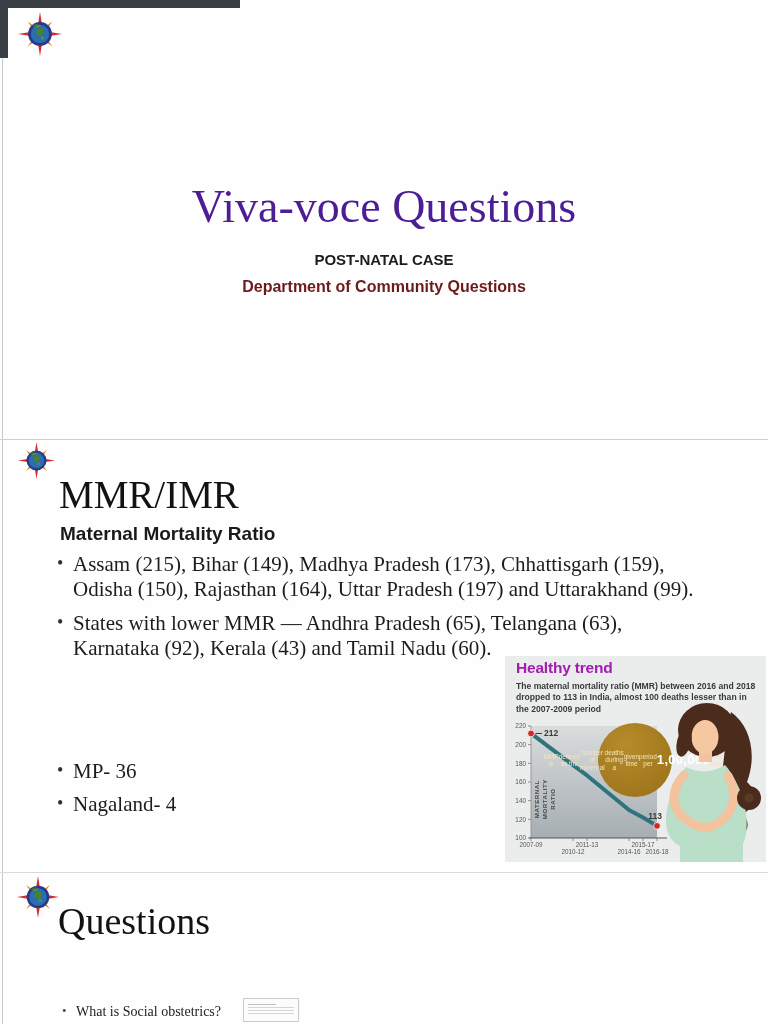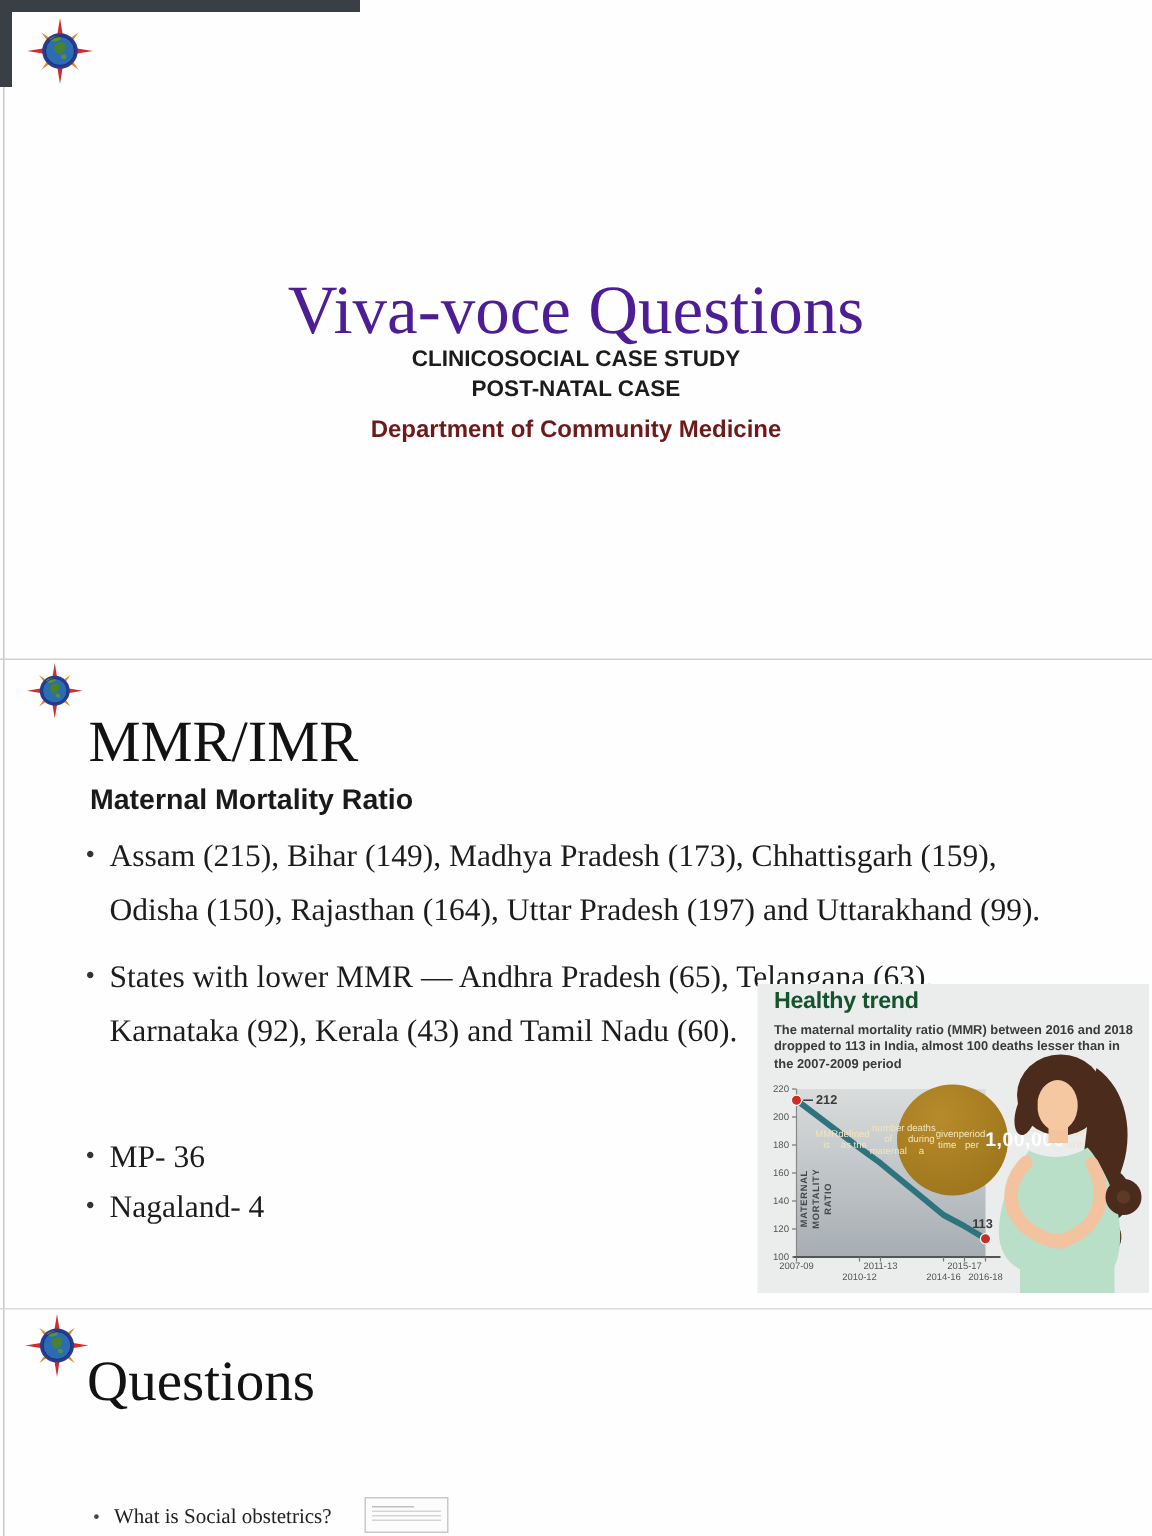--- a/index.html
+++ b/index.html
@@ -27,35 +27,35 @@
        font-size:15px;color:#1c1c1c;}
   .sub-a{top:231px;} .sub-b{top:251px;text-align:center;}
   .dept{top:278px;font-size:16px;color:#6e1a1a;}
 
   
   .h2-mmr{position:absolute;left:59px;top:472px;font-size:39px;color:#121212;}
   .sub-mmr{position:absolute;left:60px;top:523px;
            font-family:"Liberation Sans","DejaVu Sans",sans-serif;
            font-weight:bold;font-size:19px;color:#1a1a1a;}
   .bullets{position:absolute;left:55px;top:552px;width:652px;list-style:none;margin:0;padding:0;}
-  .bullets li{position:relative;padding-left:18px;font-size:21px;line-height:36px;
+  .bullets li{position:relative;padding-left:18px;font-size:21px;line-height:25px;
               color:#1c1c1c;margin-bottom:9px;}
   .bullets li::before{content:"\2022";position:absolute;left:2px;top:-1px;font-size:18px;color:#333;}
   .imr-h{position:absolute;left:58px;top:722px;font-size:23px;color:#171717;}
   .imr-bullets{position:absolute;left:55px;top:758px;width:400px;list-style:none;margin:0;padding:0;}
   .imr-bullets li{position:relative;padding-left:18px;font-size:21px;line-height:26px;
                   color:#1c1c1c;margin-bottom:7px;}
   .imr-bullets li::before{content:"\2022";position:absolute;left:2px;top:-1px;font-size:18px;color:#333;}
 
   
   .info-panel{position:absolute;left:505px;top:656px;width:261px;height:206px;
               background:#ebecec;overflow:hidden;z-index:5;
               font-family:"Liberation Sans","DejaVu Sans",sans-serif;}
   .info-title{position:absolute;left:11px;top:3px;font-size:15.5px;font-weight:bold;
-              color:#14532d;letter-spacing:-0.2px;z-index:2;}
+              color:#a21caf;letter-spacing:-0.2px;z-index:2;}
   .info-desc{position:absolute;left:11px;top:25px;width:244px;font-size:8.6px;
              line-height:1.32;color:#3a3a3a;z-index:1;font-weight:bold;}
   #mmr-chart{position:absolute;left:0;top:0;width:261px;height:206px;z-index:1;}
   svg text{font-family:"Liberation Sans","DejaVu Sans",sans-serif;}
   .ylab{position:absolute;left:17px;top:131px;width:46px;transform:rotate(-90deg);
         font-size:6.2px;font-weight:bold;letter-spacing:0.5px;color:#474747;
         text-align:center;line-height:1.3;z-index:2;}
   .badge{position:absolute;left:93px;top:67px;width:74px;height:74px;border-radius:50%;
          background:radial-gradient(circle at 38% 30%, #b68b2b, #997018);
          display:flex;align-items:center;justify-content:center;
@@ -101,23 +101,22 @@
   <div class="artifact-top"></div>
   <div class="artifact-left"></div>
   <div class="edge-line"></div>
   <div class="sep sep1"></div>
   <div class="sep sep2"></div>
 
   <svg class="logo logo-1" viewBox="0 0 100 100">
       <use href="#logo-def"></use>
     </svg>
   <div class="title1">Viva-voce Questions</div>
-  <div class="sub sub-a">CLINICOSOCIAL CASE STUDY</div>
   <div class="sub sub-b">POST-NATAL CASE</div>
-  <div class="sub dept">Department of Community Medicine</div>
+  <div class="sub dept">Department of Community Questions</div>
 
   <svg class="logo logo-2" viewBox="0 0 100 100">
       <use href="#logo-def"></use>
     </svg>
   <div class="h2-mmr">MMR/IMR</div>
   <div class="sub-mmr">Maternal Mortality Ratio</div>
   <ul class="bullets">
     <li>Assam (215), Bihar (149), Madhya Pradesh (173), Chhattisgarh (159), Odisha (150), Rajasthan (164), Uttar Pradesh (197) and Uttarakhand (99).</li>
     <li>States with lower MMR — Andhra Pradesh (65), Telangana (63), Karnataka (92), Kerala (43) and Tamil Nadu (60).</li>
   </ul>

